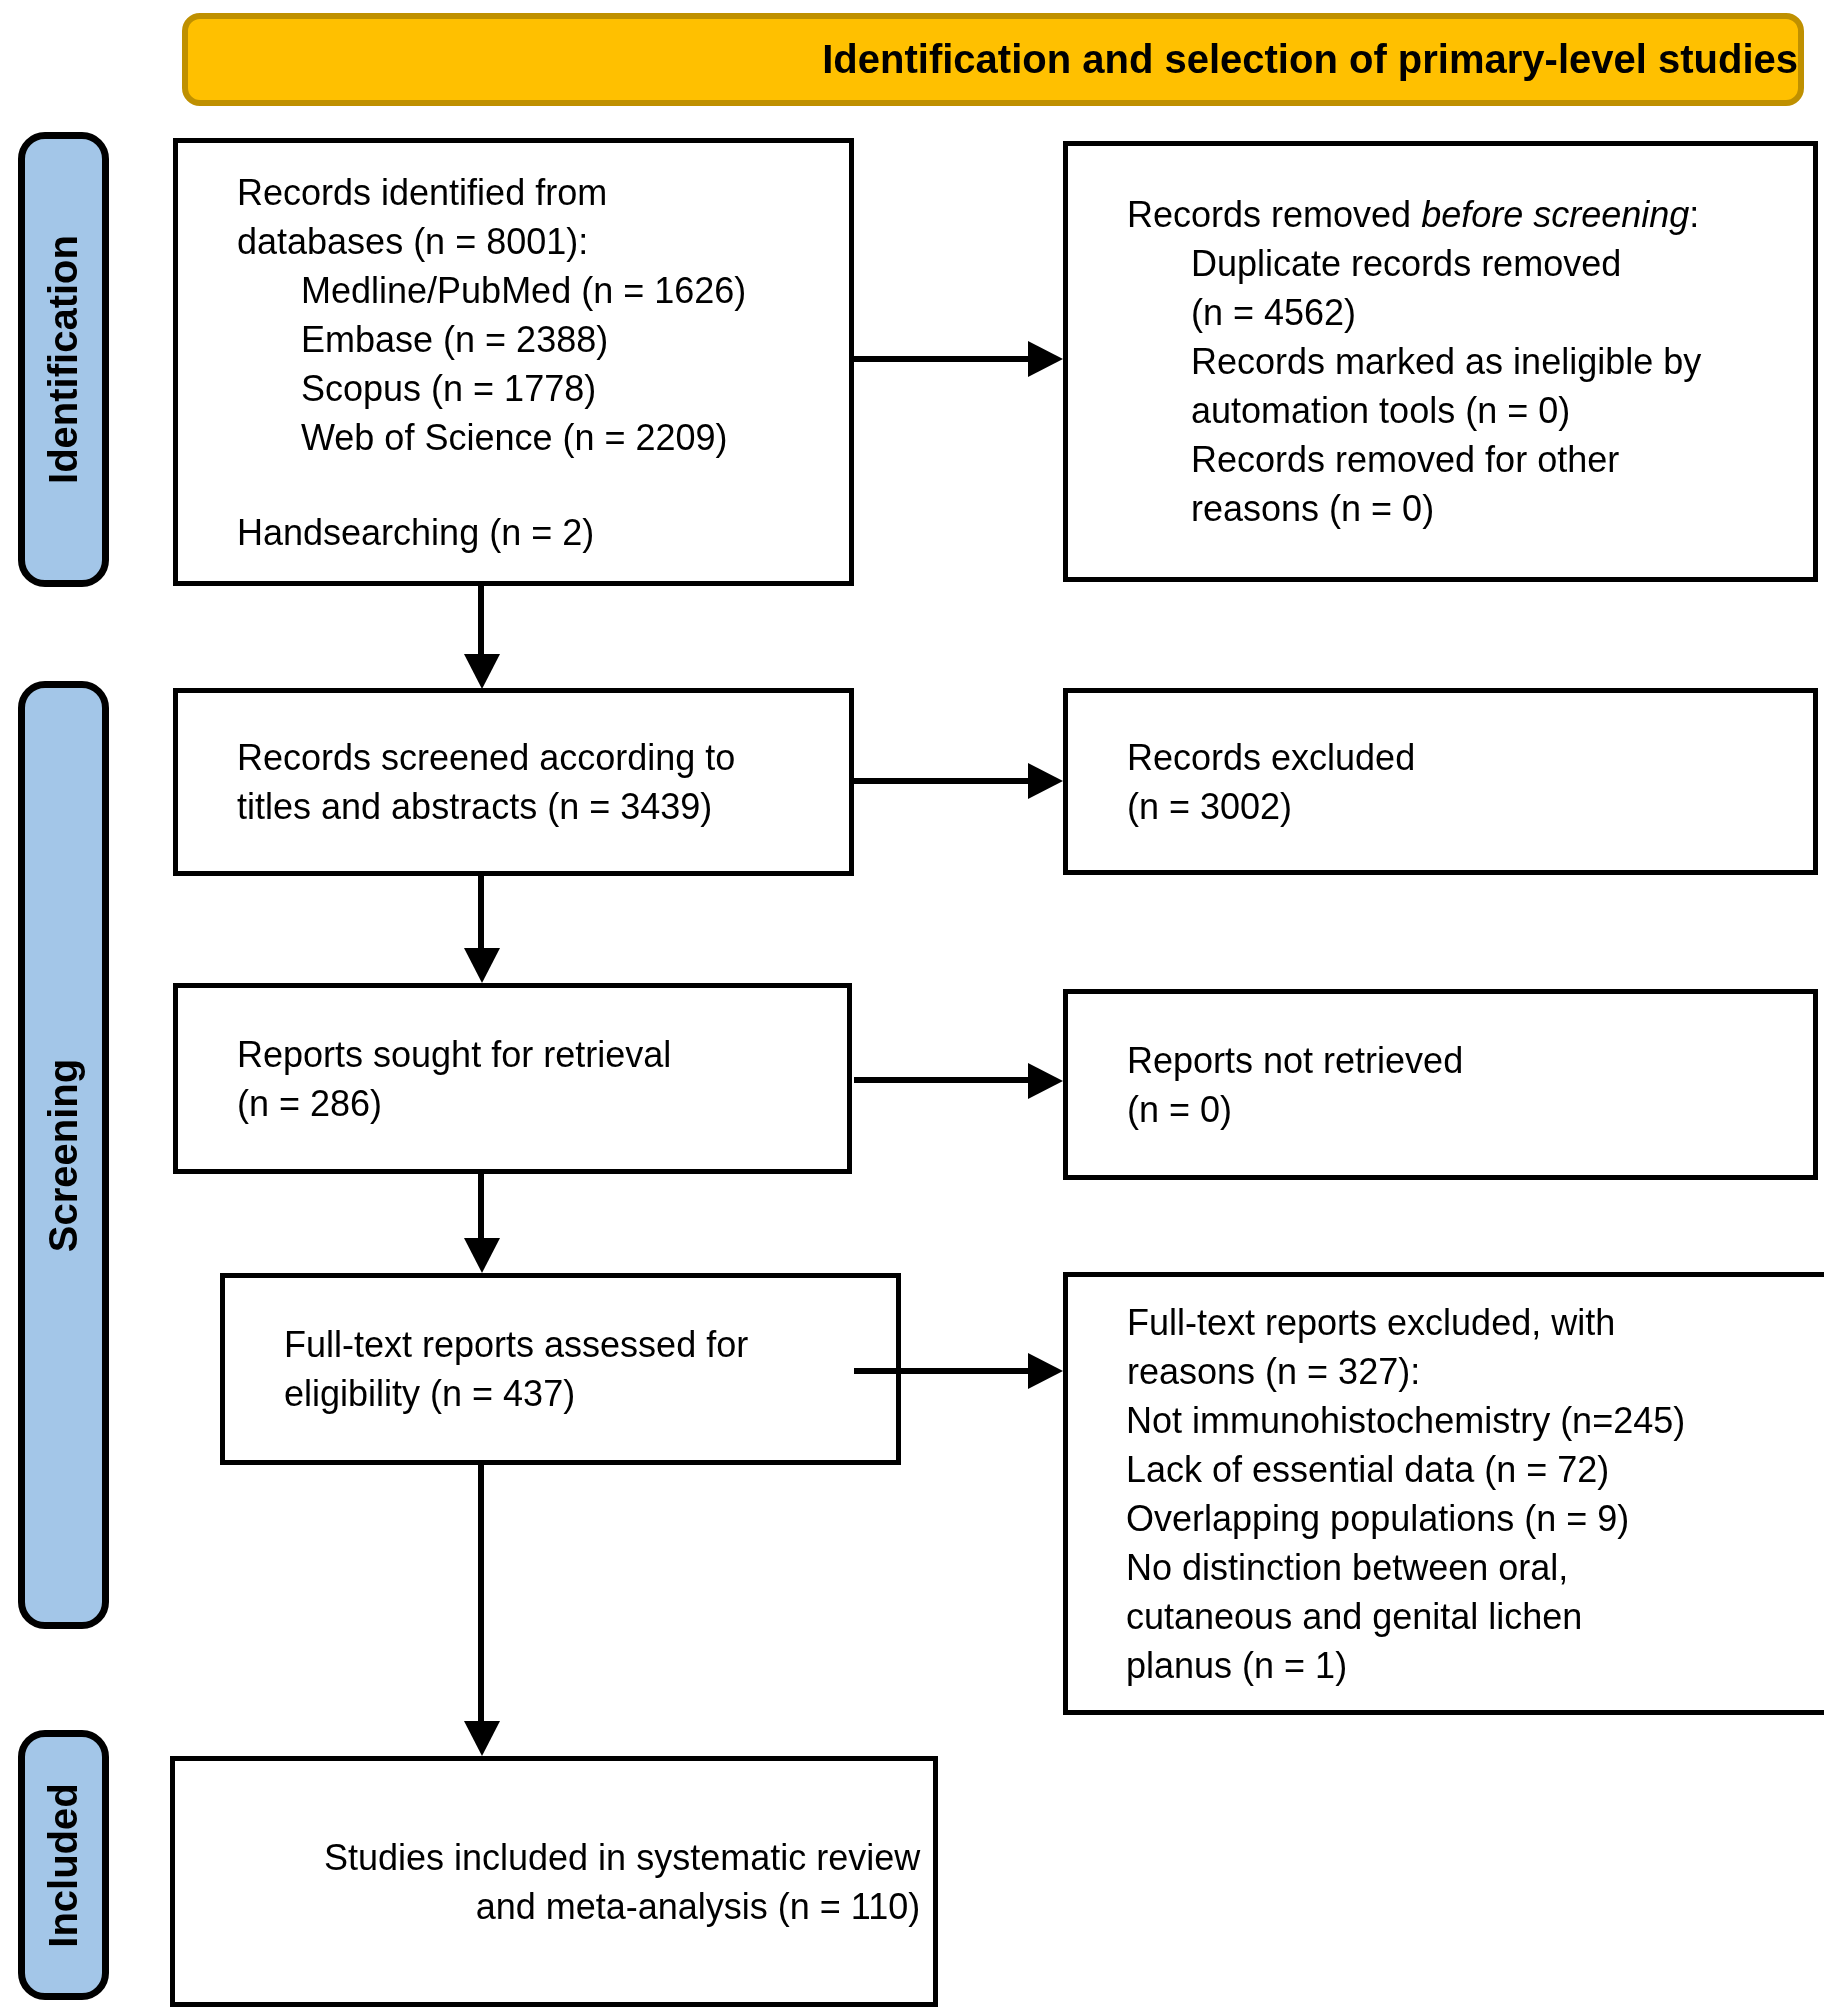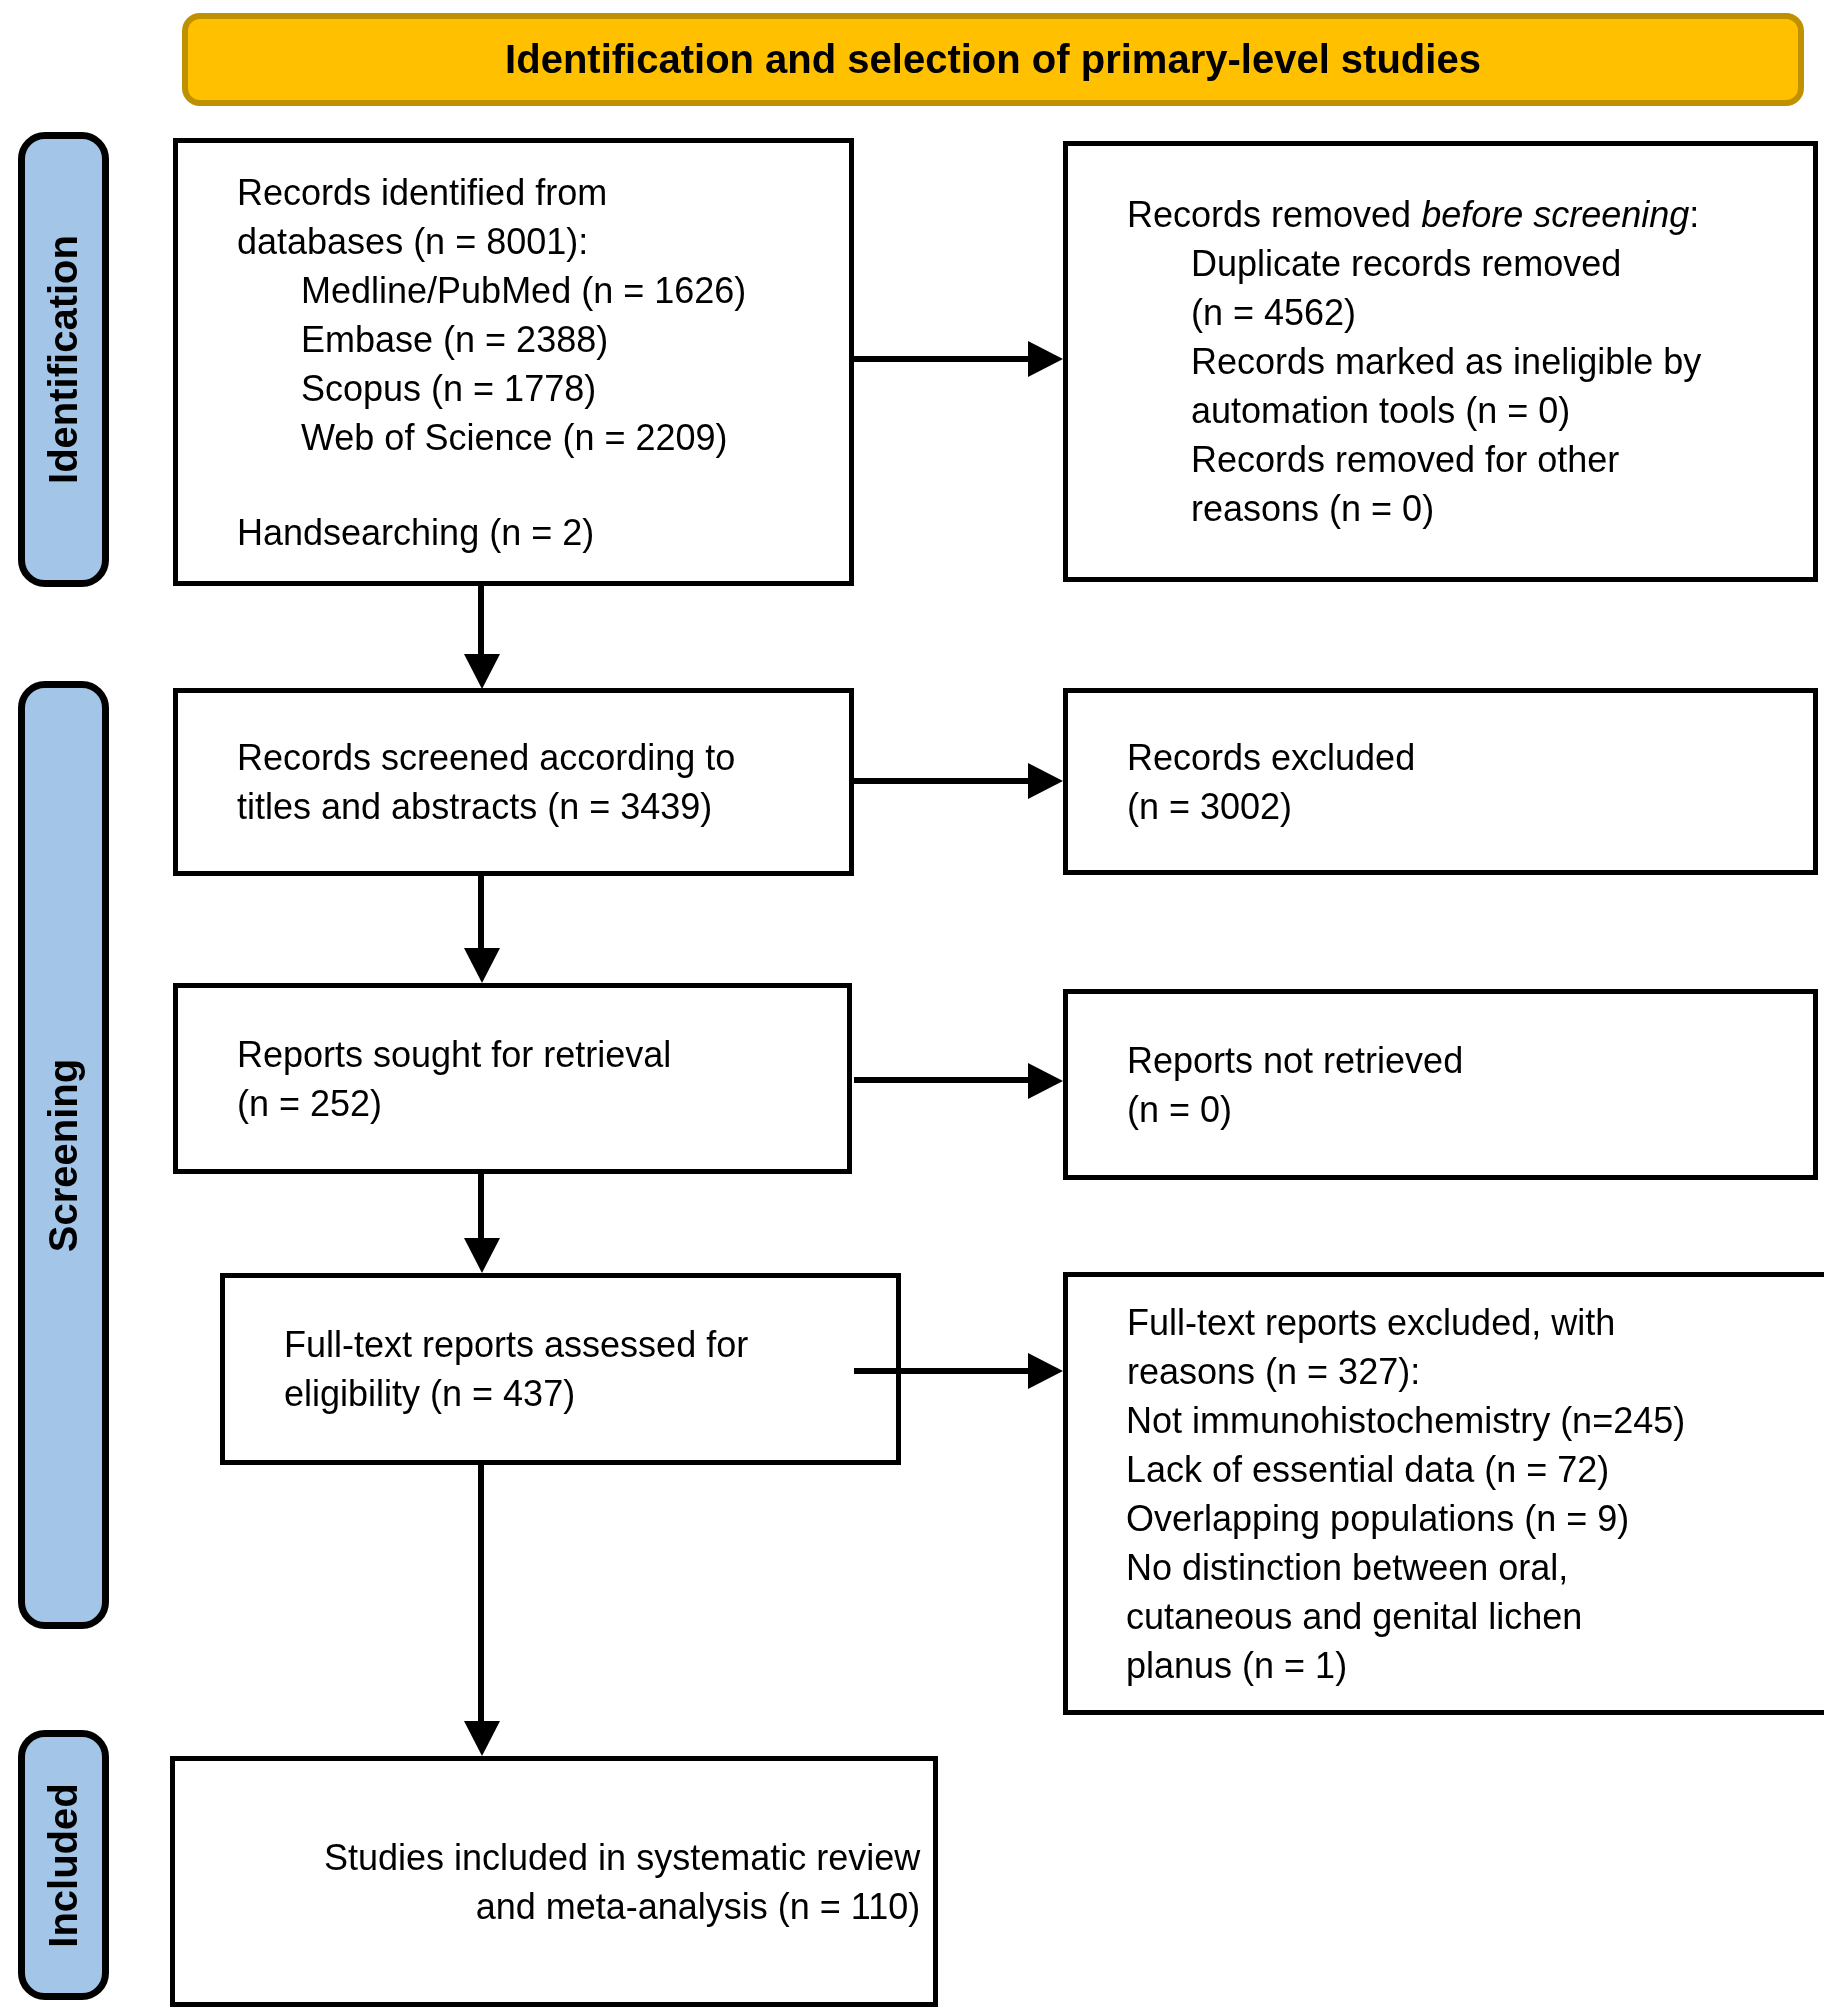--- a/index.html
+++ b/index.html
@@ -24,21 +24,21 @@
   }
 
   
   .header-banner {
     position: absolute;
     left: 182px; top: 12.8px;
     width: 1622px; height: 93px;
     background: var(--header-fill);
     border: 6.4px solid var(--header-border);
     border-radius: 18px;
-    display: flex; align-items: center; justify-content: center;
+    display: flex; align-items: center; justify-content: flex-end;
   }
   .header-banner .title {
     font-size: 40px; font-weight: bold; color: var(--text-color);
     white-space: nowrap;
   }
 
   
   .stage {
     position: absolute;
     left: 18px; width: 91px;
@@ -138,21 +138,21 @@
       <div class="line indent-1"><span>Web of Science (n = 2209)</span></div>
       <div class="line indent-0 spacer"><span></span></div>
       <div class="line indent-0"><span>Handsearching (n = 2)</span></div>
     </div>
   <div class="box box-l2">
       <div class="line indent-0"><span>Records screened according to</span></div>
       <div class="line indent-0"><span>titles and abstracts (n = 3439)</span></div>
     </div>
   <div class="box box-l3">
       <div class="line indent-0"><span>Reports sought for retrieval</span></div>
-      <div class="line indent-0"><span>(n = 252)</span></div>
+      <div class="line indent-0"><span>(n = 286)</span></div>
     </div>
   <div class="box box-l4">
       <div class="line indent-0"><span>Full-text reports assessed for</span></div>
       <div class="line indent-0"><span>eligibility (n = 437)</span></div>
     </div>
   <div class="box box-l5">
       <div class="line indent-0"><span>Studies included in systematic review</span></div>
       <div class="line indent-0"><span>and meta-analysis (n = 110)</span></div>
     </div>
 

